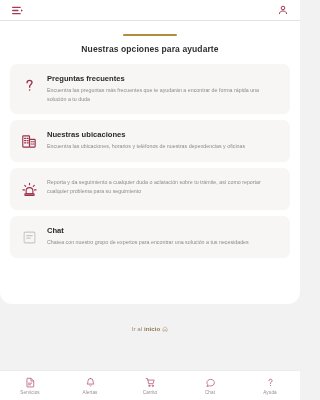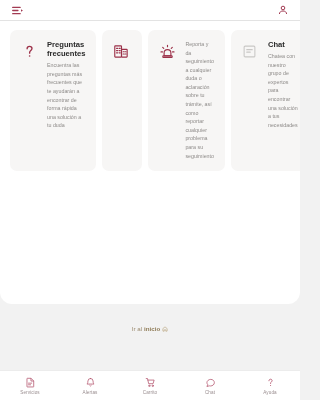--- a/index.html
+++ b/index.html
@@ -58,21 +58,21 @@
     border-radius: 1px;
   }
   .page-title {
     font-size: 8.5px;
     font-weight: bold;
     color: #2f2f2f;
     letter-spacing: 0.1px;
   }
 
   
-  .cards { display: flex; flex-direction: row; gap: 6px; }
+  .cards { display: flex; flex-direction: column; gap: 6px; }
 
   .card {
     background: #f7f6f5;
     border-radius: 7px;
     padding: 10px 11px 11px 9px;
     display: flex;
     align-items: flex-start;
     gap: 8px;
     cursor: pointer;
   }
@@ -171,20 +171,24 @@
   <div class="appbar-icon">
     <svg width="12" height="12" viewBox="0 0 24 24" fill="none" stroke="currentColor" stroke-width="2">
       <circle cx="12" cy="8" r="3.6"></circle>
       <path d="M4.8 20c0-3.8 3.2-6 7.2-6s7.2 2.2 7.2 6"></path>
     </svg>
   </div>
 </div>
 
 <div class="page">
 
+  <div class="title-wrap">
+    <div class="gold-rule"></div>
+    <div class="page-title">Nuestras opciones para ayudarte</div>
+  </div>
 
   <div class="cards">
 
     <div class="card">
       <span class="card-icon">
         <svg width="17" height="17" viewBox="0 0 24 24" fill="none" stroke="currentColor" stroke-width="1.9" stroke-linecap="round">
           <path d="M8.6 8.2c0-2 1.6-3.4 3.5-3.4 1.9 0 3.4 1.3 3.4 3.1 0 2.6-3.3 2.9-3.3 5.4v1"></path>
           <circle cx="12.2" cy="18.4" r="1.15" fill="currentColor" stroke="none"></circle>
         </svg>
       </span>
@@ -195,20 +199,24 @@
     </div>
 
     <div class="card">
       <span class="card-icon">
         <svg width="17" height="17" viewBox="0 0 24 24" fill="none" stroke="currentColor" stroke-width="1.6">
           <rect x="2.5" y="4" width="9.5" height="16" rx="0.8"></rect>
           <rect x="12" y="9" width="8" height="11" rx="0.8"></rect>
           <path d="M5 7.5h1.6M8.6 7.5h1.6M5 10.7h1.6M8.6 10.7h1.6M5 13.9h1.6M8.6 13.9h1.6M14.3 12.4h1.5M17.3 12.4h1.2M14.3 15.6h1.5M17.3 15.6h1.2" stroke-linecap="round"></path>
         </svg>
       </span>
+      <div class="card-text">
+        <div class="card-title">Nuestras ubicaciones</div>
+        <div class="card-desc">Encuentra las ubicaciones, horarios y teléfonos de nuestras dependencias y oficinas</div>
+      </div>
     </div>
 
     <div class="card">
       <span class="card-icon">
         <svg width="17" height="17" viewBox="0 0 24 24" fill="none" stroke="currentColor" stroke-width="1.6" stroke-linecap="round">
           <path d="M7.2 18.2v-4.1a4.8 4.8 0 0 1 9.6 0v4.1z"></path>
           <rect x="5.4" y="18.2" width="13.2" height="2.2" rx="0.8"></rect>
           <path d="M12 3.2v2.1M5.2 6.1l1.5 1.5M18.8 6.1l-1.5 1.5M2.8 12.6h2.1M21.2 12.6h-2.1"></path>
         </svg>
       </span>

